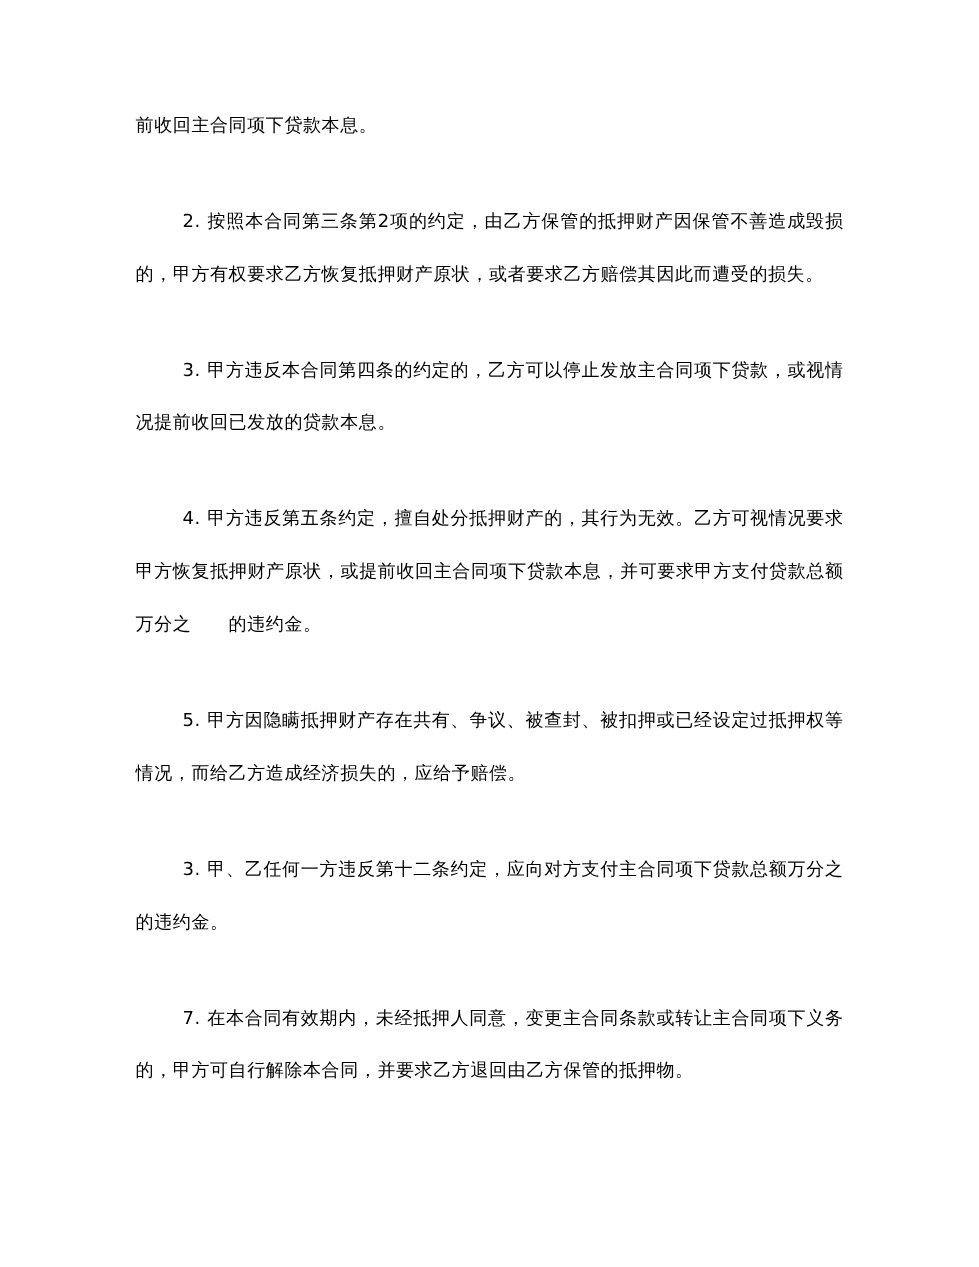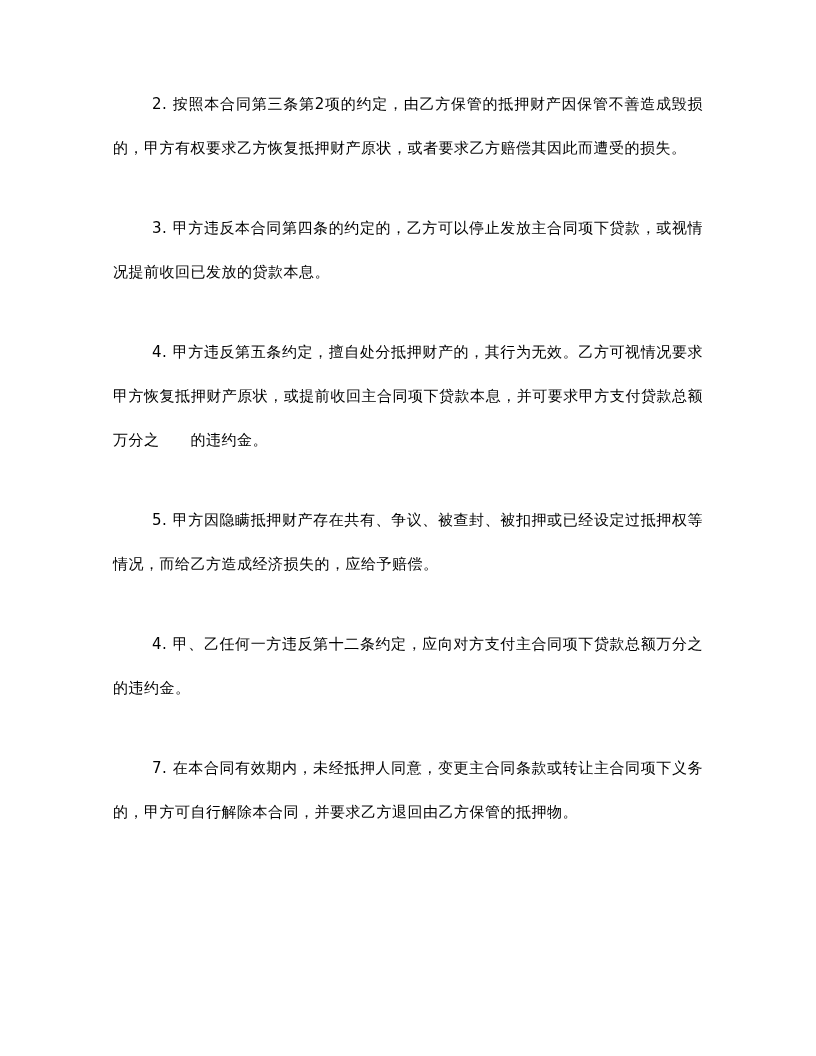--- a/index.html
+++ b/index.html
@@ -31,20 +31,21 @@
   }
   p.doc-par.indent {
     text-indent: 39px;
   }
 </style>
 </head>
 <body>
 
 <div class="page">
   <div class="content">
+    <p class="doc-par">前收回主合同项下贷款本息。</p>
     <p class="doc-par indent">2. 按照本合同第三条第2项的约定，由乙方保管的抵押财产因保管不善造成毁损的，甲方有权要求乙方恢复抵押财产原状，或者要求乙方赔偿其因此而遭受的损失。</p>
     <p class="doc-par indent">3. 甲方违反本合同第四条的约定的，乙方可以停止发放主合同项下贷款，或视情况提前收回已发放的贷款本息。</p>
     <p class="doc-par indent">4. 甲方违反第五条约定，擅自处分抵押财产的，其行为无效。乙方可视情况要求甲方恢复抵押财产原状，或提前收回主合同项下贷款本息，并可要求甲方支付贷款总额万分之　　的违约金。</p>
     <p class="doc-par indent">5. 甲方因隐瞒抵押财产存在共有、争议、被查封、被扣押或已经设定过抵押权等情况，而给乙方造成经济损失的，应给予赔偿。</p>
-    <p class="doc-par indent">4. 甲、乙任何一方违反第十二条约定，应向对方支付主合同项下贷款总额万分之　　的违约金。</p>
+    <p class="doc-par indent">3. 甲、乙任何一方违反第十二条约定，应向对方支付主合同项下贷款总额万分之　　的违约金。</p>
     <p class="doc-par indent">7. 在本合同有效期内，未经抵押人同意，变更主合同条款或转让主合同项下义务的，甲方可自行解除本合同，并要求乙方退回由乙方保管的抵押物。</p>
   </div>
 </div>
 
 </body></html>

